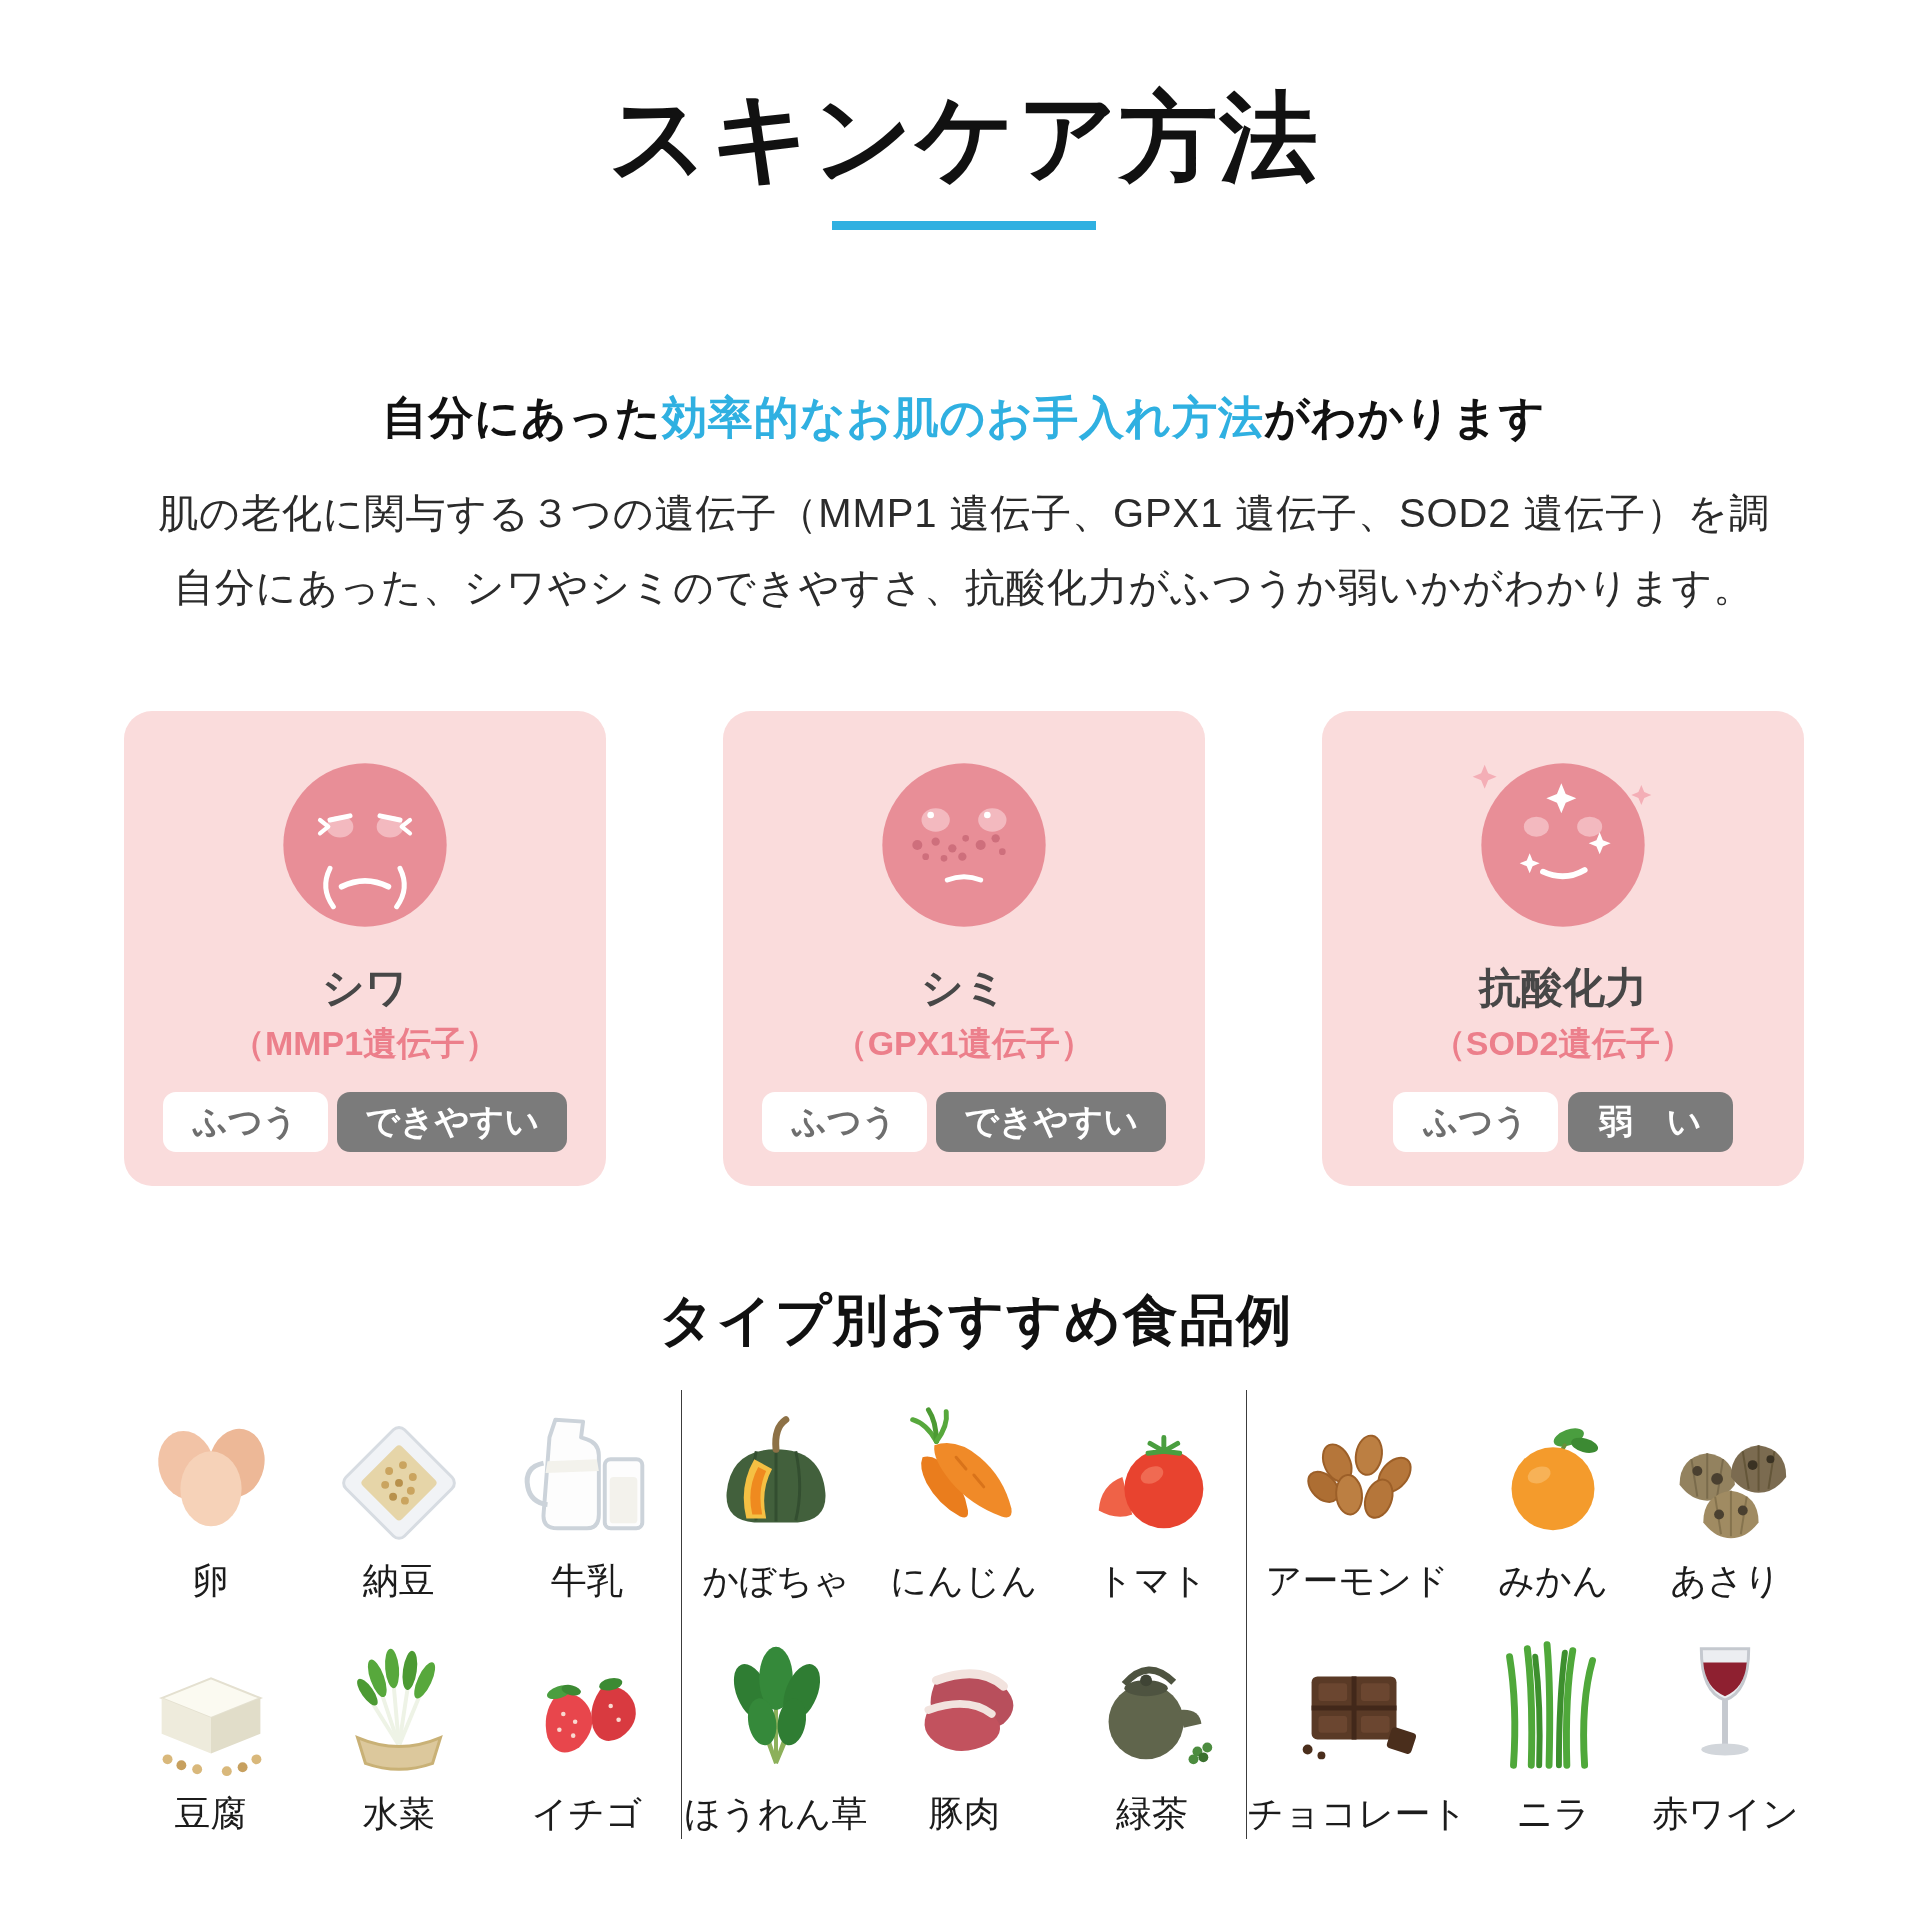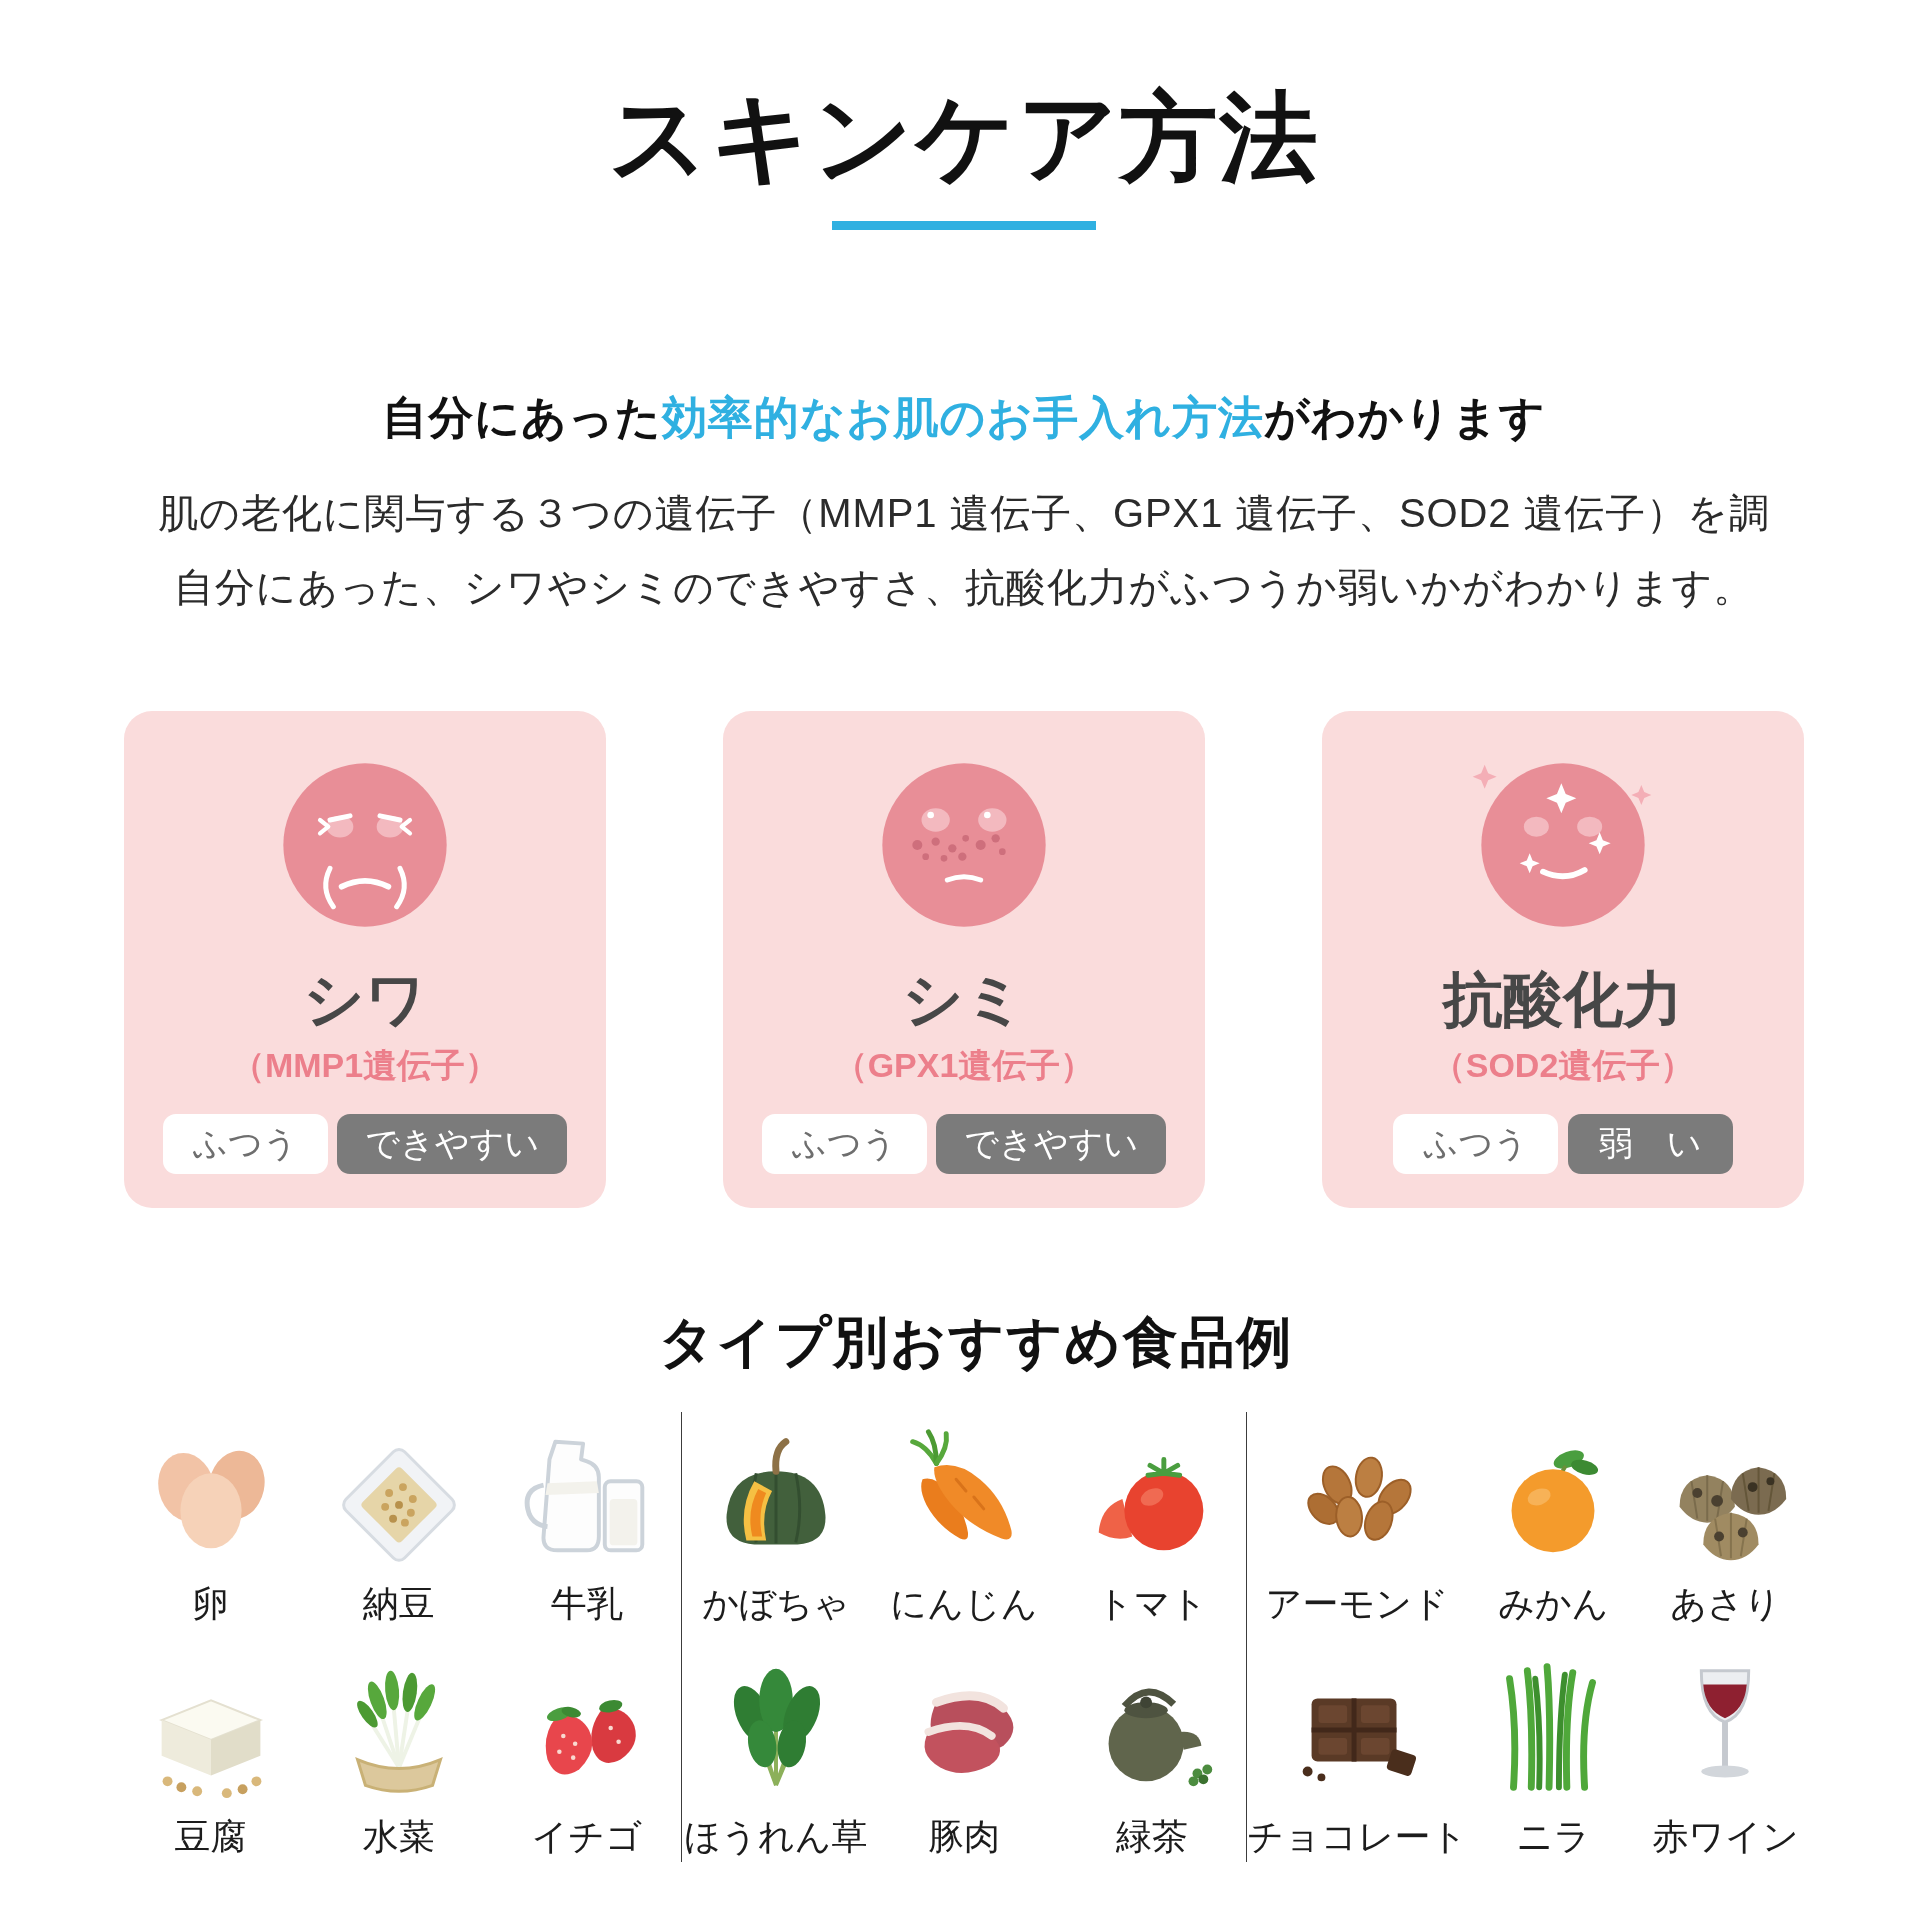--- a/index.html
+++ b/index.html
@@ -18,25 +18,25 @@
 
   .desc{font-size:40px;line-height:1.85;margin:28px auto 0;color:#2b2b2b;font-weight:normal;letter-spacing:0.9px;}
 
   .cards{display:flex;justify-content:center;gap:117px;margin-top:87px;}
   .card{
     width:482px;background:var(--card-bg,#fadcdc);border-radius:28px;
     box-sizing:border-box;padding:34px 17px;
     display:flex;flex-direction:column;align-items:center;
   }
   .face{width:200px;height:200px;}
-  .card-label{font-size:60px;font-weight:bold;color:#474747;margin-top:17px;line-height:1.25;}
+  .card-label{font-size:42px;font-weight:bold;color:#474747;margin-top:17px;line-height:1.25;}
   .card-gene{font-size:34px;font-weight:bold;color:var(--gene-text,#ec7f8b);margin-top:5.6px;line-height:1.4;}
   .chips{display:flex;gap:9.4px;margin-top:24.5px;}
   .chip{
-    height:60px;border-radius:13px;font-size:34px;font-weight:normal;
+    height:60px;border-radius:13px;font-size:34px;font-weight:bold;
     display:flex;align-items:center;justify-content:center;
     padding:0 28px;min-width:165px;box-sizing:border-box;white-space:nowrap;
   }
   .chip.normal{background:#ffffff;color:var(--chip-text,#6e6e6e);}
   .chip.result{background:var(--chip-dark,#7b7b7b);color:#ffffff;}
 
   .food-title{font-size:55px;font-weight:bold;margin:98px 0 0;color:#111;letter-spacing:1.9px;padding-left:24px;}
 
   .food-grid{display:flex;width:1695px;margin:32px auto 0;}
   .food-group{flex:1 1 0;display:grid;grid-template-columns:repeat(3,1fr);row-gap:24.5px;padding:3.8px 0;}

